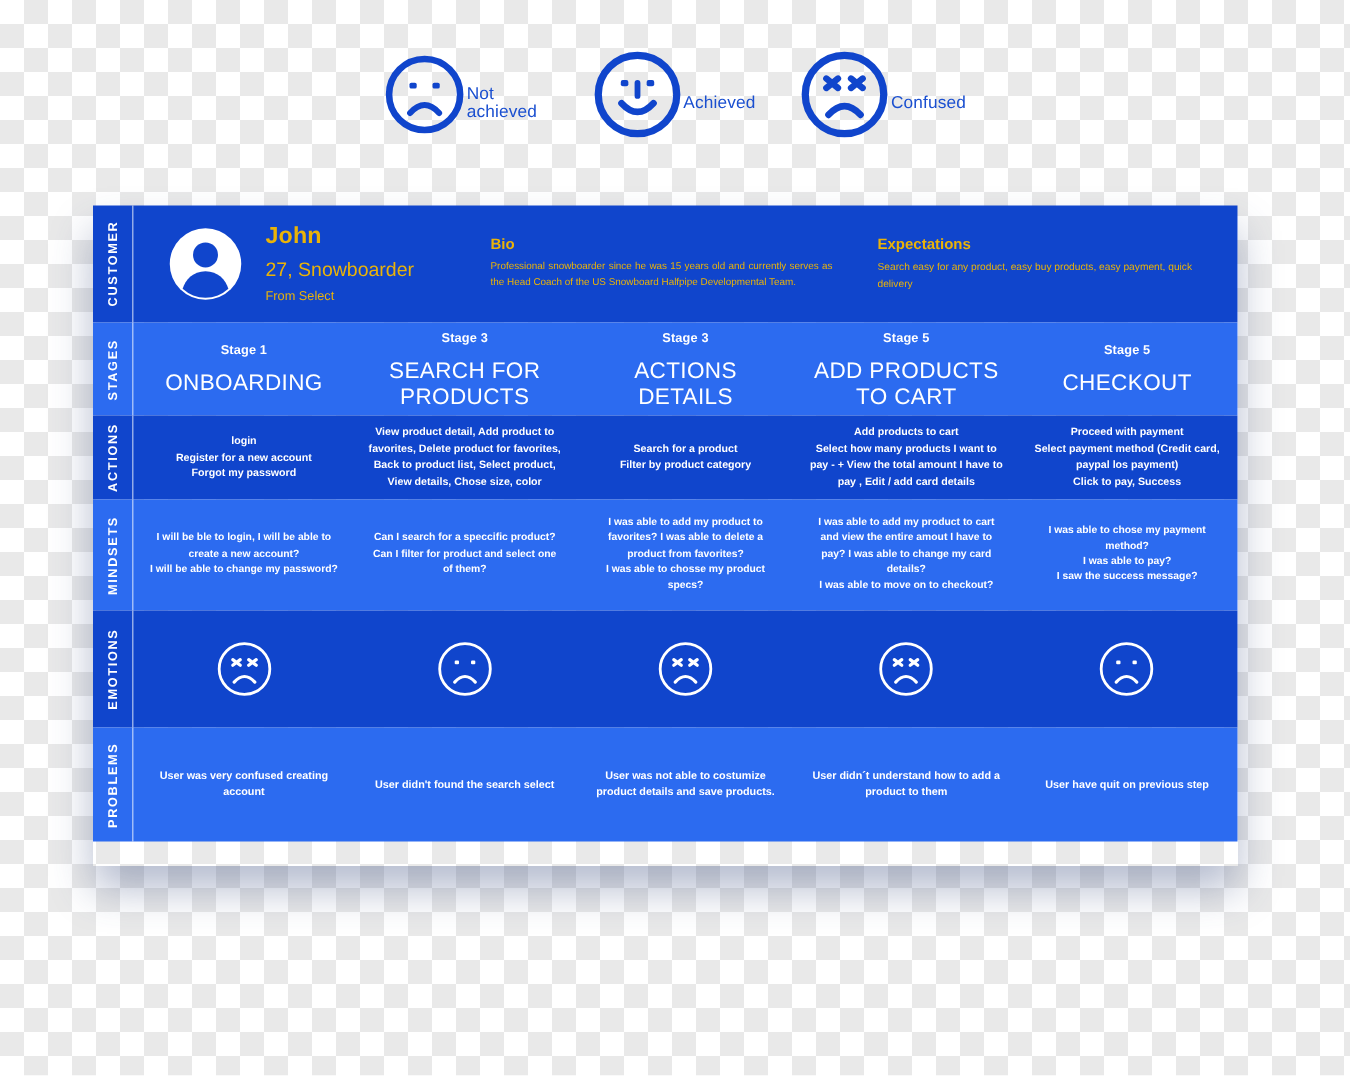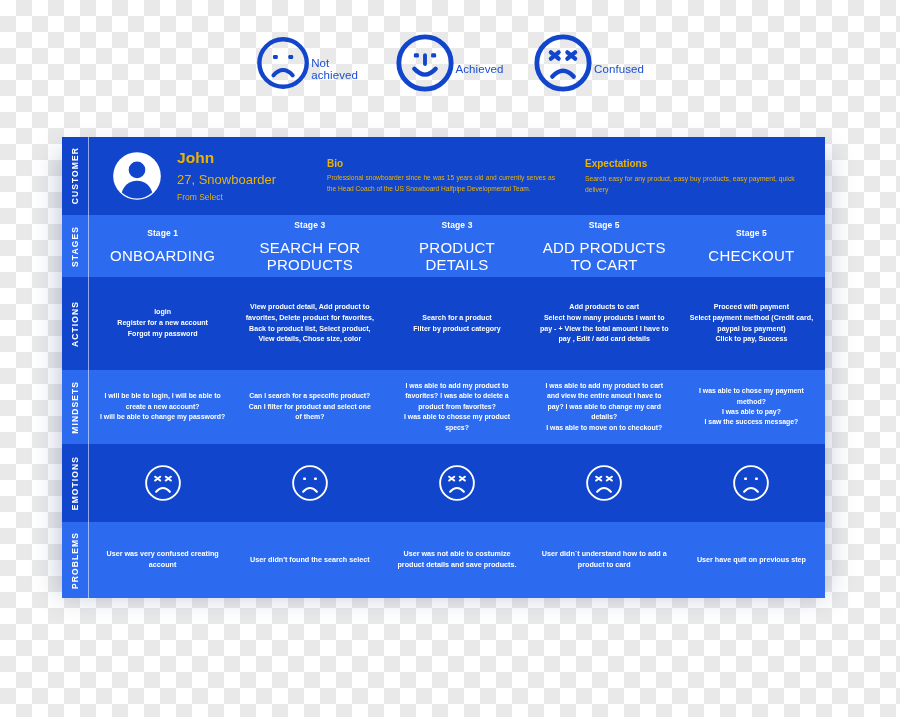--- a/index.html
+++ b/index.html
@@ -67,21 +67,21 @@
     display: flex;
     width: 100%;
     box-sizing: border-box;
     position: relative;
   }
   .row.dark  { background: #1045CC; }
   .row.light { background: #2C6BF0; }
 
   .row-r0 { height: 78px; }
   .row-r1 { height: 62px; }
-  .row-r2 { height: 93px; }
+  .row-r2 { height: 56px; }
   .row-r3 { height: 74px; }
   .row-r4 { height: 78px; }
   .row-r5 { height: 76px; }
 
   .row-label {
     width: 26px;
     flex: 0 0 26px;
     display: flex;
     align-items: center;
     justify-content: center;
@@ -269,21 +269,21 @@
       <div class="cell">
         <div class="stage-num">Stage 1</div>
         <div class="stage-name">ONBOARDING</div>
       </div>
       <div class="cell">
         <div class="stage-num">Stage 3</div>
         <div class="stage-name">SEARCH FOR PRODUCTS</div>
       </div>
       <div class="cell">
         <div class="stage-num">Stage 3</div>
-        <div class="stage-name">PRODUCT DETAILS</div>
+        <div class="stage-name">ACTIONS DETAILS</div>
       </div>
       <div class="cell">
         <div class="stage-num">Stage 5</div>
         <div class="stage-name">ADD PRODUCTS TO CART</div>
       </div>
       <div class="cell">
         <div class="stage-num">Stage 5</div>
         <div class="stage-name">CHECKOUT</div>
       </div>
     </div>
@@ -391,21 +391,21 @@
       <div class="cell">
         <div class="cell-text">User was very confused creating account</div>
       </div>
       <div class="cell">
         <div class="cell-text">User didn't found the search select</div>
       </div>
       <div class="cell">
         <div class="cell-text">User was not able to costumize product details and save products.</div>
       </div>
       <div class="cell">
-        <div class="cell-text">User didn´t understand how to add a product to card</div>
+        <div class="cell-text">User didn´t understand how to add a product to them</div>
       </div>
       <div class="cell">
         <div class="cell-text">User have quit on previous step</div>
       </div>
     </div>
   </div>
 
 </div>
 
 </body></html>

